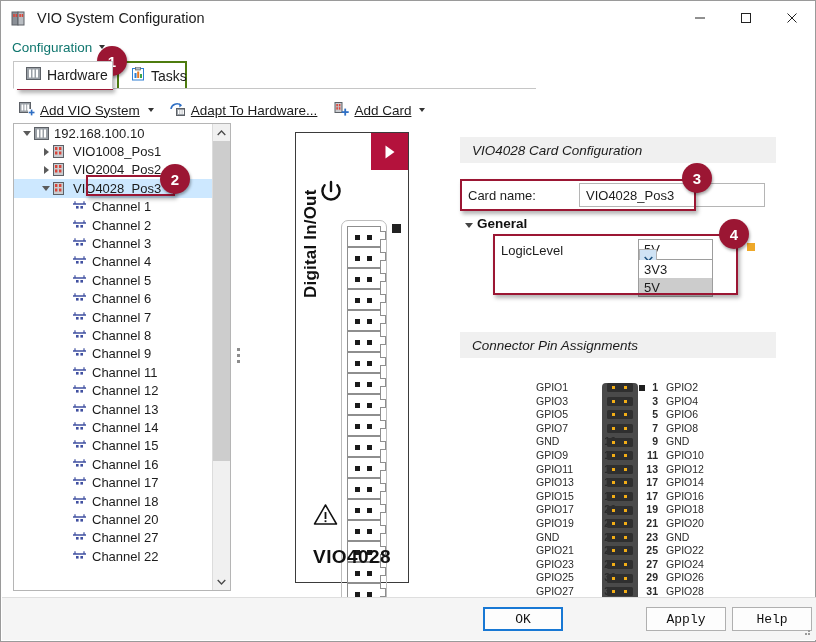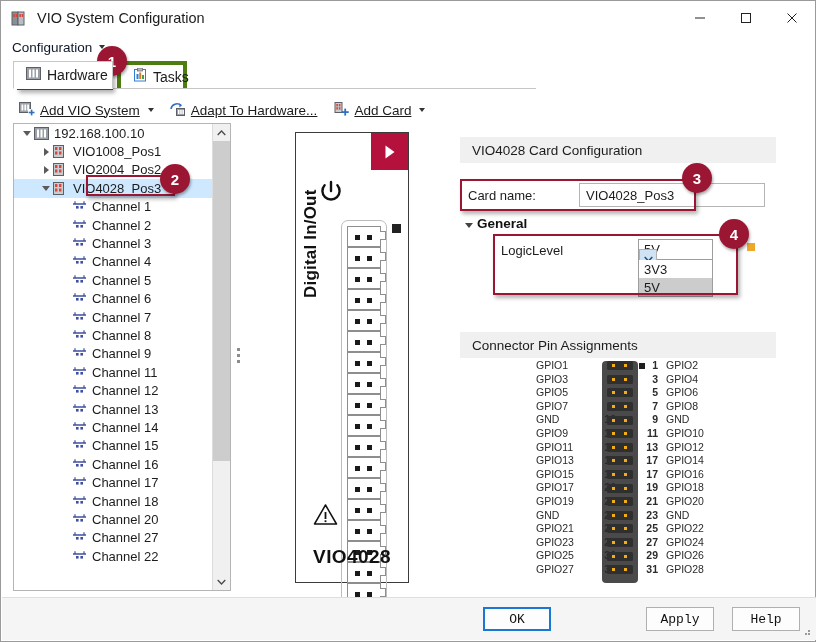--- a/index.html
+++ b/index.html
@@ -19,30 +19,30 @@
     position:absolute;left:0;top:0;width:100%;height:34px;
     background:#ffffff;display:flex;align-items:center;
   }
   .title-icon{width:17px;height:17px;margin-left:10px;margin-right:9px;position:relative;flex:none;}
   .title-text{font-size:14.5px;color:#1c1c1c;}
   .win-btns{position:absolute;right:0;top:0;height:34px;display:flex;}
   .win-btn{width:46px;height:34px;display:flex;align-items:center;justify-content:center;
            font-size:13px;color:#222;}
   
   .menubar{position:absolute;left:0;top:34px;height:24px;width:100%;display:flex;align-items:center;}
-  .menu-item{margin-left:11px;font-size:13.5px;color:#0f172a;display:flex;align-items:center;gap:4px;}
+  .menu-item{margin-left:11px;font-size:13.5px;color:#0f766e;display:flex;align-items:center;gap:4px;}
   .caret{display:inline-block;width:0;height:0;border-left:3.5px solid transparent;
          border-right:3.5px solid transparent;border-top:4px solid #333;margin-left:3px;}
   
   .tabstrip{position:absolute;left:12px;top:60px;width:792px;height:28px;}
   .tabstrip:after{content:"";position:absolute;left:0;bottom:0;width:523px;height:1px;background:#c6c6c6;}
   .tab{position:absolute;top:0;height:28px;box-sizing:border-box;display:flex;align-items:center;
        padding:0 12px;font-size:14px;color:#1c1c1c;gap:6px;}
   .tab.sel{left:0;width:100px;background:#fff;border:1px solid #c6c6c6;border-bottom:1px solid #fff;z-index:2;}
-  .tab.unsel{left:104px;width:70px;background:#fff;border:4px solid #4d7c0f;border-bottom:1px solid #c6c6c6;}
+  .tab.unsel{left:104px;width:70px;background:#fff;border:2px solid #4d7c0f;border-bottom:1px solid #c6c6c6;}
   
   .toolbar{position:absolute;left:12px;top:96px;width:792px;height:26px;display:flex;align-items:center;gap:4px;text-decoration:underline;}
   .tb-item{display:flex;align-items:center;gap:5px;padding:2px 6px;font-size:13.5px;color:#1c1c1c;}
   
   .treebox{position:absolute;left:12px;top:122px;width:218px;height:468px;
            box-sizing:border-box;border:1px solid #b5b5b5;background:#fff;overflow:hidden;}
   .treeview{position:absolute;left:0;top:0;width:200px;height:466px;overflow:hidden;}
   .trow{height:18.4px;display:flex;align-items:center;font-size:13px;color:#1c1c1c;white-space:nowrap;}
   .trow.sel{background:#cde8ff;}
   .twist{width:14px;display:flex;align-items:center;justify-content:center;flex:none;}
@@ -75,53 +75,53 @@
               border:1.4px solid #8e8e8e;border-left:none;background:#fff;box-sizing:border-box;}
   .jack i{position:absolute;top:7.5px;width:5px;height:5px;background:#1a1a1a;display:block;}
   .jack i.a{left:7px;} .jack i.b{left:19px;}
   .vlabel{position:absolute;left:5px;top:165px;transform:rotate(-90deg);transform-origin:left top;
           font-size:17px;font-weight:bold;letter-spacing:.2px;white-space:nowrap;color:#111;}
   .warn{position:absolute;left:17px;bottom:56px;width:25px;height:23px;}
   .cardname{position:absolute;left:0;bottom:14px;width:100%;text-align:center;
             font-size:19px;font-weight:bold;letter-spacing:.4px;color:#111;}
   
   .sect-hdr{position:absolute;background:#f0f0f0;height:26px;display:flex;align-items:center;
-            padding-left:12px;font-size:13.5px;color:#1c1c1c;box-sizing:border-box;}
+            padding-left:12px;font-size:13.5px;color:#1c1c1c;box-sizing:border-box;font-style:italic;}
   .lbl{position:absolute;font-size:13px;color:#1c1c1c;}
   .tfield{position:absolute;box-sizing:border-box;border:1px solid #b5b5b5;background:#fff;
           height:24px;font-size:13px;color:#1c1c1c;display:flex;align-items:center;padding-left:6px;}
   .grp-arrow{position:absolute;left:464px;top:222px;width:0;height:0;
              border-left:4px solid transparent;border-right:4px solid transparent;border-top:5px solid #444;}
   .grp-title{position:absolute;left:476px;top:215px;font-size:13.5px;font-weight:bold;color:#111;}
   .ll-label{position:absolute;left:500px;top:242px;font-size:13px;color:#1c1c1c;}
   .combo{position:absolute;left:637px;top:238px;width:75px;height:21px;box-sizing:border-box;
          border:1px solid #9d9d9d;background:#fff;display:flex;align-items:center;}
   .combo .val{padding-left:5px;font-size:13px;color:#1c1c1c;flex:1;}
   .combo .btn{width:18px;height:19px;background:#cfe3f5;display:flex;align-items:center;justify-content:center;}
   .dropdown{position:absolute;left:637px;top:259px;width:75px;box-sizing:border-box;
             border:1px solid #9d9d9d;border-top:none;background:#fff;}
   .dd-opt{height:18px;display:flex;align-items:center;padding-left:5px;font-size:13px;color:#1c1c1c;}
   .dd-opt.hi{background:#cccccc;}
   .orange-sq{position:absolute;left:746px;top:242px;width:8px;height:8px;background:#eea829;}
   
-  .pinwrap{position:absolute;left:459px;top:358px;width:316px;height:222px;}
+  .pinwrap{position:absolute;left:459px;top:380px;width:316px;height:222px;}
   .pinrow{position:absolute;left:0;width:316px;height:13.6px;}
   .pl-name{position:absolute;left:76px;width:58px;text-align:left;font-size:10.5px;color:#2b2b2b;}
   .pl-num{position:absolute;left:138px;width:18px;text-align:right;font-size:10.5px;font-weight:bold;color:#2b2b2b;}
   .pr-num{position:absolute;left:184px;width:14px;text-align:right;font-size:10.5px;font-weight:bold;color:#2b2b2b;}
   .pr-name{position:absolute;left:206px;font-size:10.5px;color:#2b2b2b;}
   .hdr-body{position:absolute;left:142px;top:2px;width:36px;background:#4a4a4a;border-radius:4px;}
   .pinpair{position:absolute;left:147px;width:26px;height:9px;background:#2f2f2f;border-radius:1.5px;}
   .pinpair i{position:absolute;top:3px;width:3px;height:3px;background:#f3ae16;display:block;}
   .pinpair i.a{left:5px;} .pinpair i.b{left:17px;}
   .pin1mark{position:absolute;left:179px;top:4px;width:6px;height:6px;background:#1e1e1e;}
   
   .footer{position:absolute;left:1px;bottom:1px;width:814px;height:42px;
           background:#f5f5f5;border-top:1px solid #dedede;}
-  .btn{position:absolute;top:9px;height:24px;width:68px;box-sizing:border-box;
+  .btn{position:absolute;top:9px;height:24px;width:80px;box-sizing:border-box;
        background:#fdfdfd;border:1px solid #b0b0b0;
        font-family:"Liberation Mono",monospace;font-size:13px;color:#111;
        display:flex;align-items:center;justify-content:center;}
   .btn.def{border:2px solid #1878d4;}
   .grip{position:absolute;right:4px;bottom:3px;width:12px;height:12px;}
   
   .anno-box{position:absolute;border:2.5px solid #9B1633;box-sizing:border-box;
             box-shadow:2px 3px 4px rgba(0,0,0,.30);pointer-events:none;}
   .anno-badge{position:absolute;width:30px;height:30px;border-radius:50%;background:#9B1633;
               color:#fff;font-size:15px;font-weight:bold;display:flex;align-items:center;

